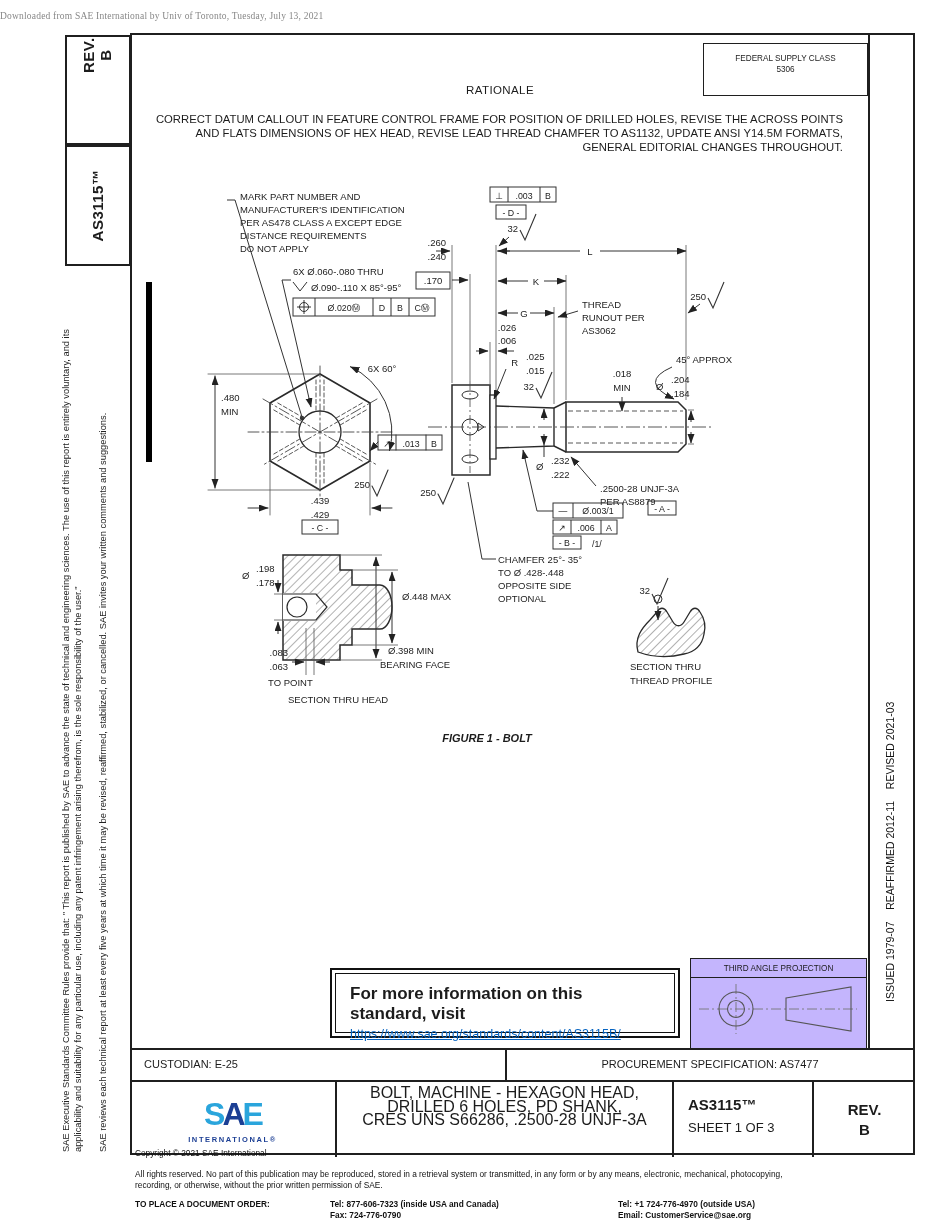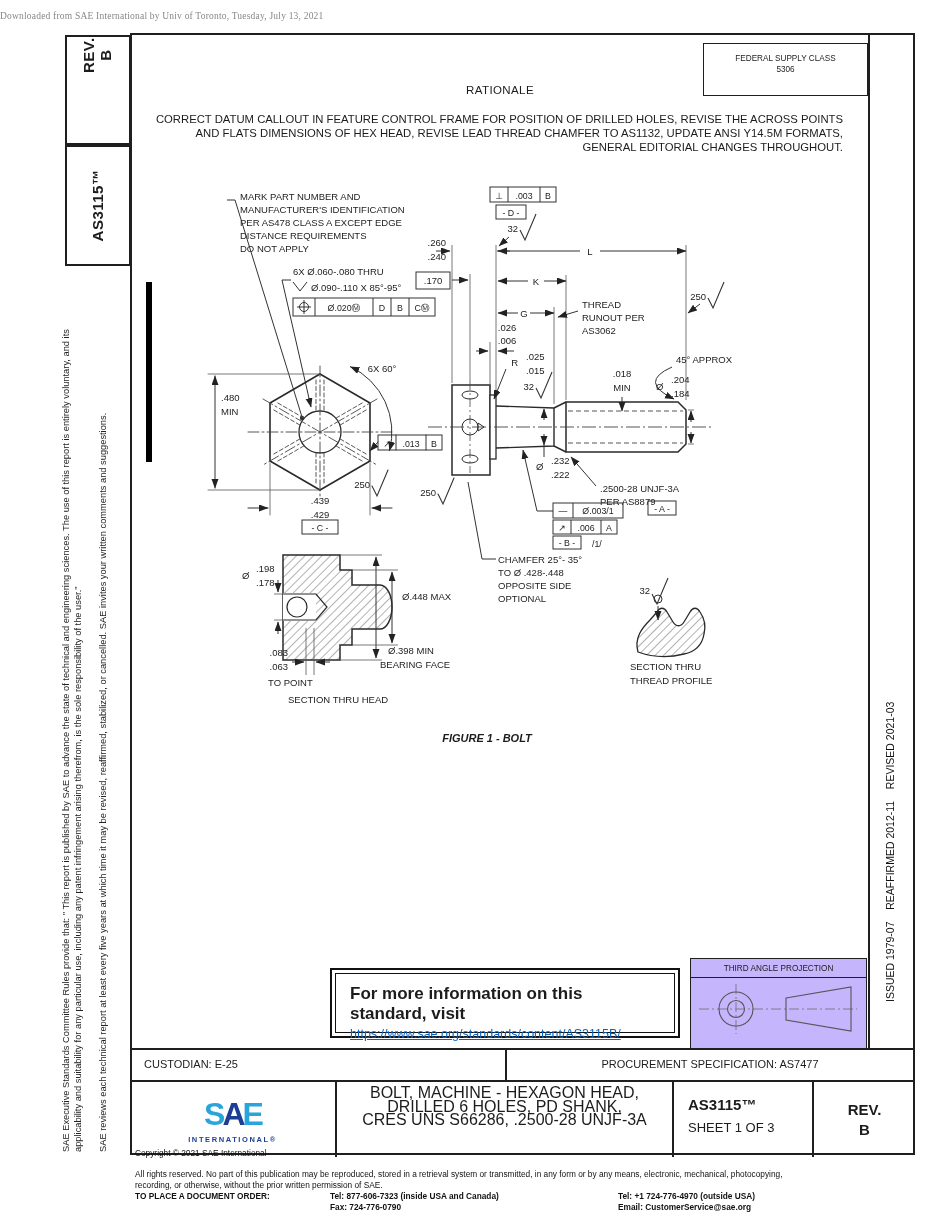--- a/index.html
+++ b/index.html
@@ -26,21 +26,21 @@
   .proj-label{font-size:8.2px;text-align:center;padding:5px 0 4px;border-bottom:1.5px solid #1f1f1f;}
   .row-cust{font-size:11px;}
   .tb-title{font-weight:bold;font-size:18.5px;text-align:center;padding:5px 0 4px;border-bottom:1.5px solid #222;}
   .tb-sub{font-size:16px;line-height:13.5px;text-align:center;padding-top:4px;}
   .tb-num{font-weight:bold;font-size:15px;}
   .tb-sheet{font-size:13px;margin-top:7px;}
   .tb-rev{font-weight:bold;font-size:15px;text-align:center;line-height:20px;}
   .logo-sae{font-weight:bold;font-size:32px;line-height:36px;letter-spacing:-3px;}
   .logo-sub{font-weight:bold;font-size:7.5px;letter-spacing:1.6px;margin-top:3px;}
   .foot{font-size:8.3px;line-height:10px;color:#111;white-space:nowrap;}
-  .foot.bold{font-weight:bold;}
+  .foot.bold{font-weight:bold;margin-top:8px;}
 </style>
 </head>
 <body>
 
 <div id="page">
 
   <div class="abs watermark">Downloaded from SAE International by Univ of Toronto, Tuesday, July 13, 2021</div>
 
   <div class="abs b2" style="left:130px;top:33px;width:785px;height:1122px;"></div>
 

